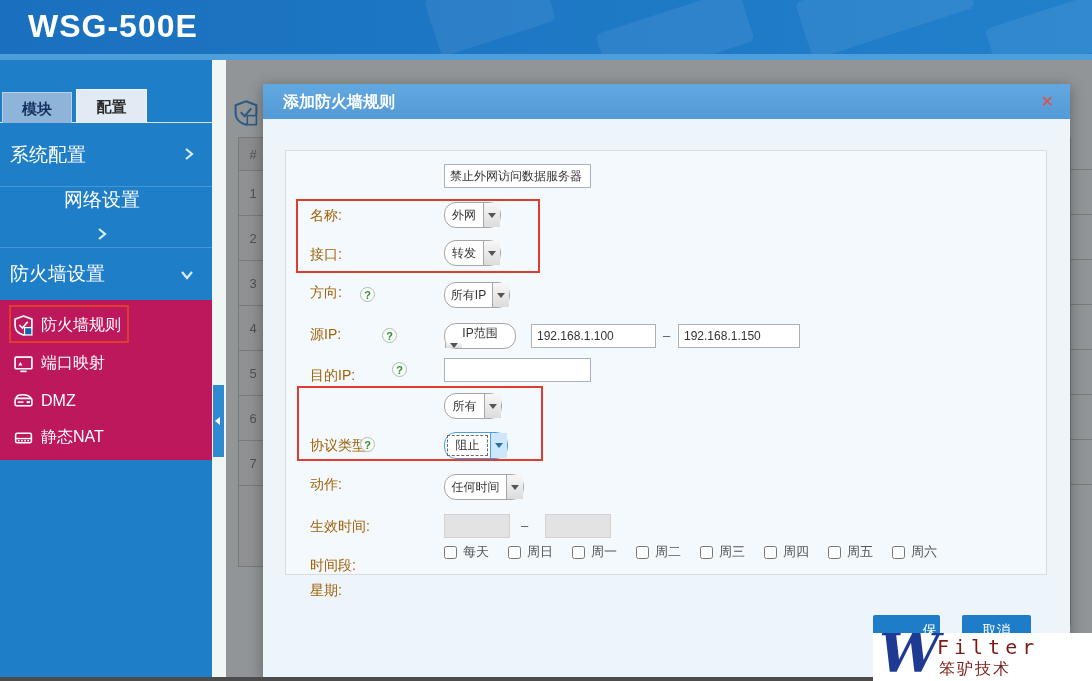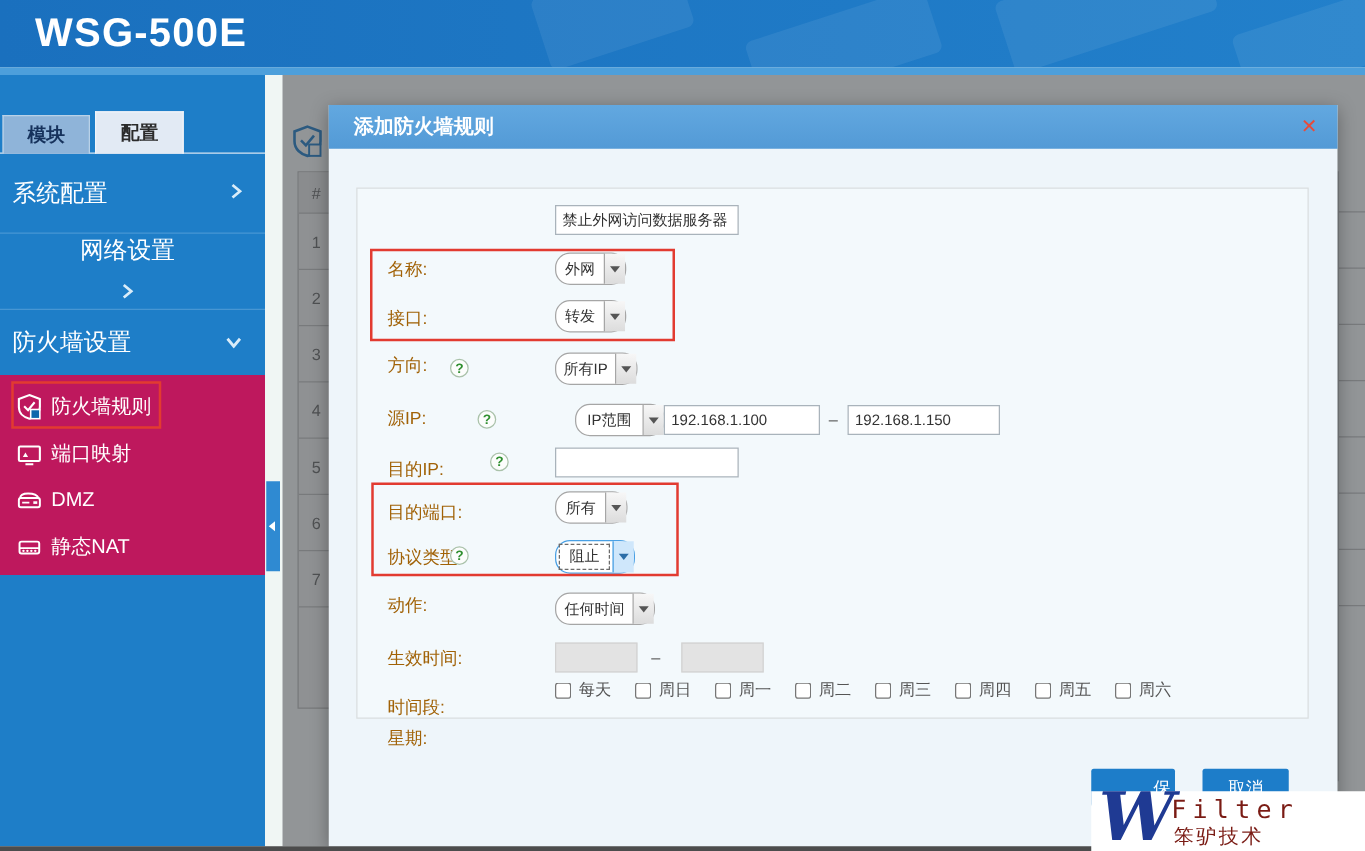--- a/index.html
+++ b/index.html
@@ -224,29 +224,28 @@
 
     <div class="flabel" style="top:198px; line-height:26px;">源IP:</div>
     <div class="help" style="left:97px; top:203px;">?</div>
     <div class="sel" style="left:181px; top:198px; width:66px; height:26px;">
       <span class="txt">所有IP</span>
         <span class="arr"></span>
     </div>
 
     <div class="flabel" style="top:239px; line-height:26px;">目的IP:</div>
     <div class="help" style="left:119px; top:244px;">?</div>
-    <div class="sel" style="left:197px; top:239px; width:72px; height:26px;">
+    <div class="sel" style="left:181px; top:239px; width:72px; height:26px;flex-direction:column;">
       <span class="txt">IP范围</span>
         <span class="arr"></span>
     </div>
     <input class="inp" style="left: 268px; top: 240px; width: 125px; height: 24px;" value="192.168.1.100">
     <div class="dash" style="left:400px; top:240px; line-height:24px;">–</div>
     <input class="inp" style="left: 415px; top: 240px; width: 122px; height: 24px;" value="192.168.1.150">
 
-    <div class="flabel" style="top:274px; line-height:24px;">目的端口:</div>
     <div class="help" style="left:129px; top:278px;">?</div>
     <input class="inp" style="left: 181px; top: 274px; width: 147px; height: 24px;" value="">
 
     <div class="flabel" style="top:309px; line-height:26px;">协议类型:</div>
     <div class="sel" style="left:181px; top:309px; width:58px; height:26px;">
       <span class="txt">所有</span>
         <span class="arr"></span>
     </div>
 
     <div class="flabel" style="top:348px; line-height:27px;">动作:</div>

